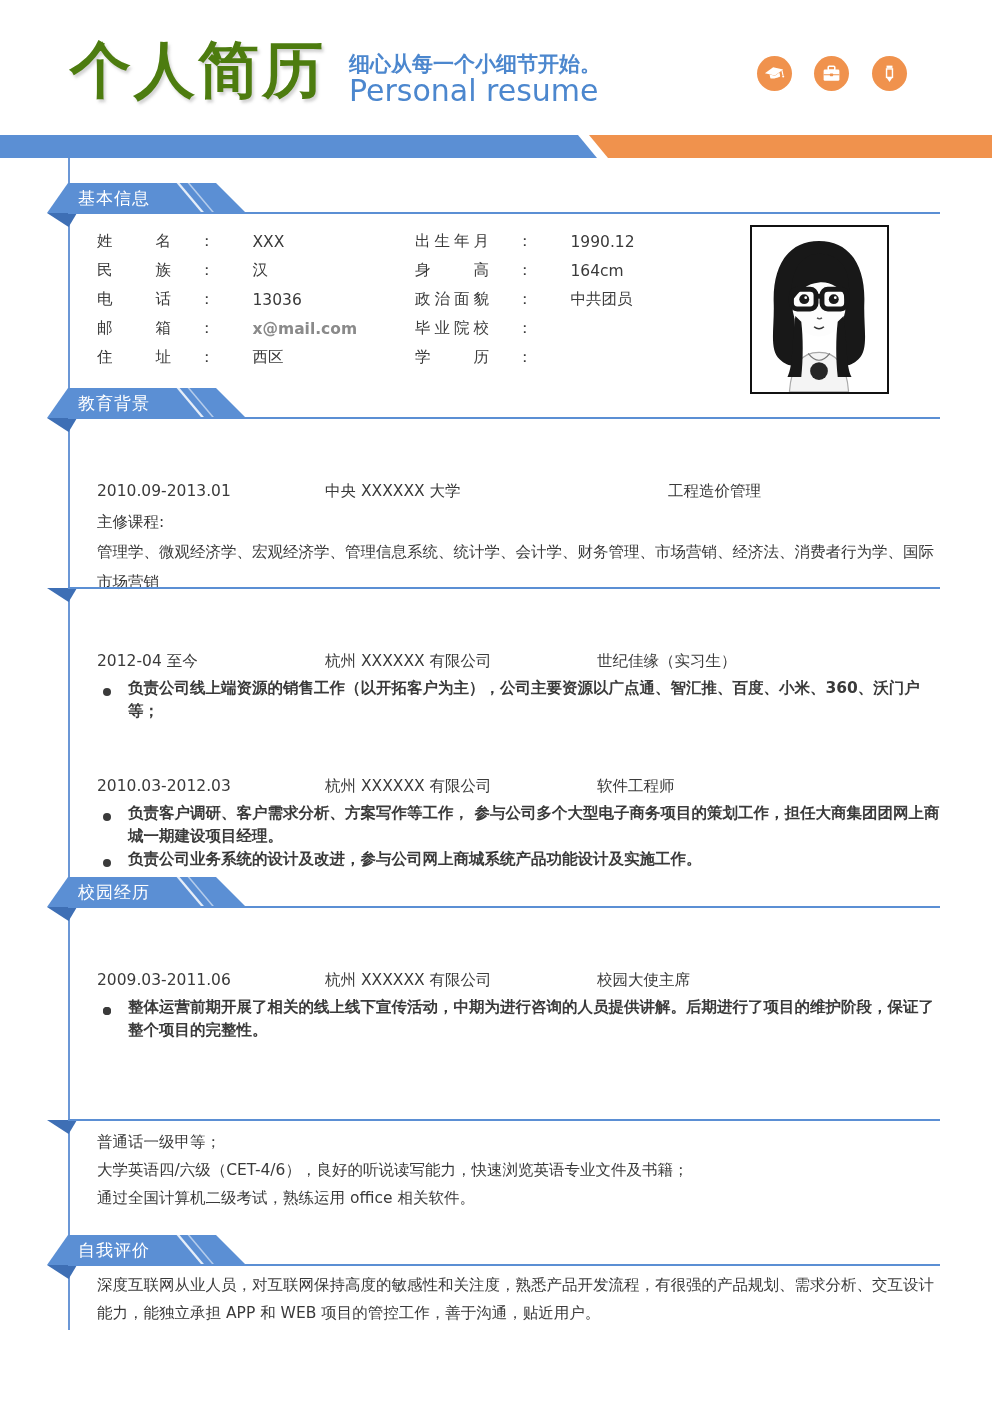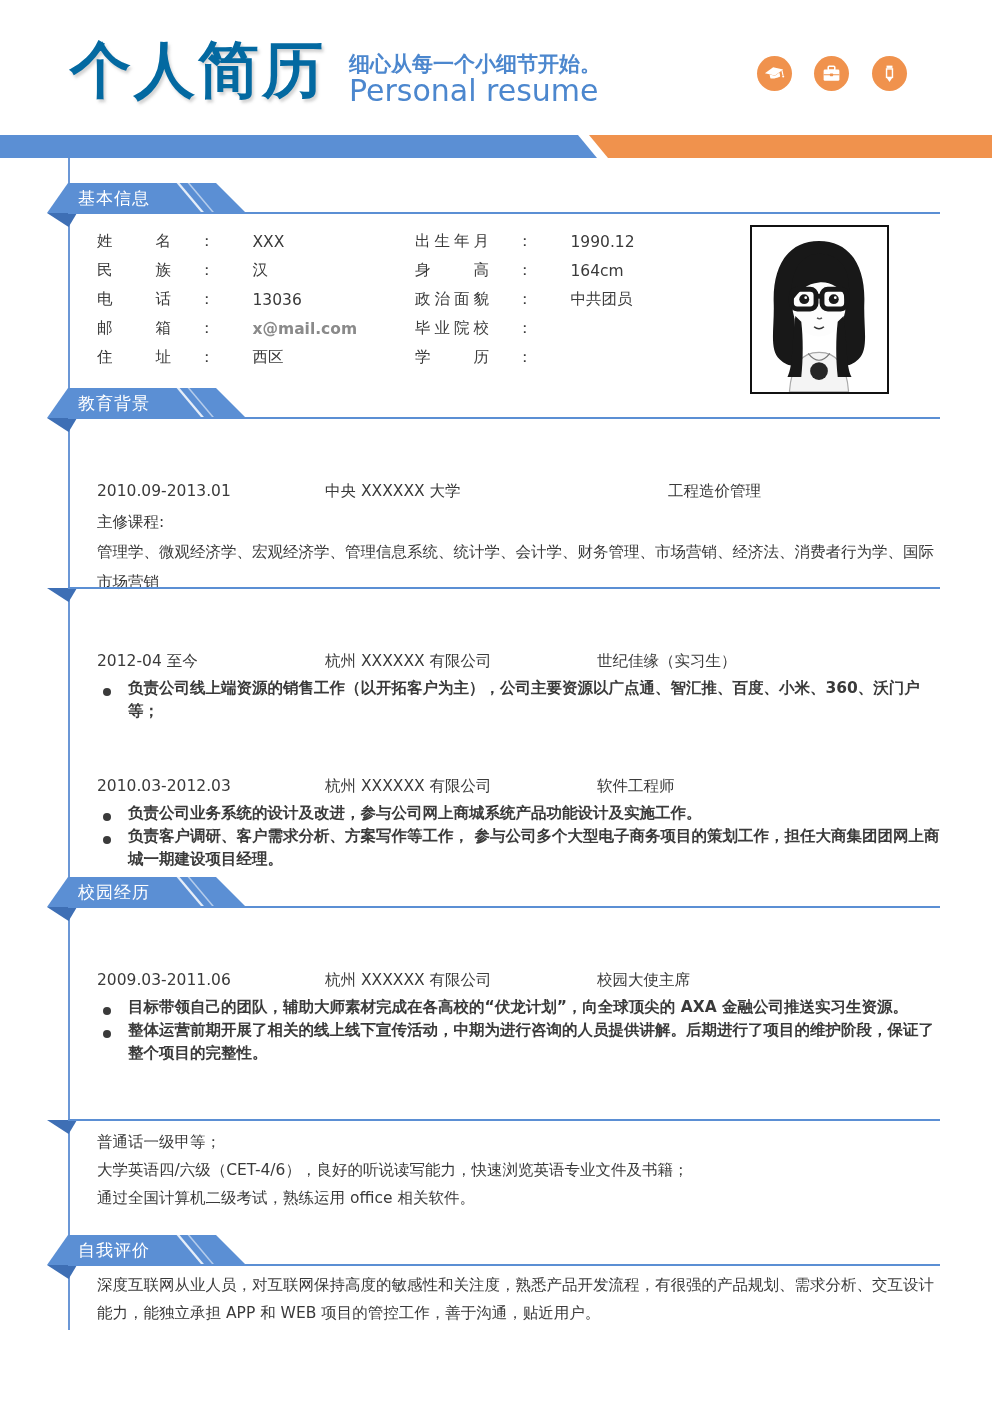--- a/index.html
+++ b/index.html
@@ -7,21 +7,21 @@
   body {
     width:992px; height:1403px; position:relative; overflow:hidden;
     font-family:"DejaVu Sans","Liberation Sans",sans-serif;
     color:#3a3a3a;
   }
 
   
   .main-title {
     position:absolute; left:70px; top:30px;
     font-size:61px; font-weight:700; letter-spacing:3px;
-    color:#0369a1; text-shadow:2px 3px 3px rgba(130,130,130,.35);
+    color:#4d7c0f; text-shadow:2px 3px 3px rgba(130,130,130,.35);
   }
   .tagline {
     position:absolute; left:349px; top:50px;
     font-size:21px; font-weight:700; color:#4c87ce;
   }
   .subtitle-en {
     position:absolute; left:349px; top:73px;
     font-size:30px; font-weight:500; color:#4c87ce;
   }
   .hdr-icon {
@@ -254,42 +254,42 @@
     </div>
     <ul class="blist">
       <li><span class="dot"></span><span>负责公司线上端资源的销售工作（以开拓客户为主），公司主要资源以广点通、智汇推、百度、小米、360、沃门户等；</span></li>
     </ul>
     <div class="job-head">
       <span class="c-period">2010.03-2012.03</span>
       <span class="c-mid">杭州 XXXXXX 有限公司</span>
       <span class="c-role">软件工程师</span>
     </div>
     <ul class="blist">
+      <li><span class="dot"></span><span>负责客户调研、客户需求分析、方案写作等工作， 参与公司多个大型电子商务项目的策划工作，担任大商集团团网上商城一期建设项目经理。</span></li>
       <li><span class="dot"></span><span>负责公司业务系统的设计及改进，参与公司网上商城系统产品功能设计及实施工作。</span></li>
-      <li><span class="dot"></span><span>负责客户调研、客户需求分析、方案写作等工作， 参与公司多个大型电子商务项目的策划工作，担任大商集团团网上商城一期建设项目经理。</span></li>
     </ul>
   </div>
 </div>
 
 <div class="section" style="top:877px; height:213px;">
   <div class="ribbon">
     <span class="ribbon-label">校园经历</span>
     <span class="stripe" style="left:150px;"></span>
     <span class="stripe s2" style="left:161px;"></span>
   </div>
   <div class="fold"></div>
   <div class="rule"></div>
   <div class="content" style="top:40px;">
     <div class="job-head">
       <span class="c-period">2009.03-2011.06</span>
       <span class="c-mid">杭州 XXXXXX 有限公司</span>
       <span class="c-role">校园大使主席</span>
     </div>
     <ul class="blist">
-      <li><span class="dot"></span><span>目标带领自己的团队，辅助大师素材完成在各高校的“伏龙计划”，向全球顶尖的 AXA 金融公司推送实习生资源。</span></li>
+      <li><span class="dot"></span></li>
       <li><span class="dot"></span><span>整体运营前期开展了相关的线上线下宣传活动，中期为进行咨询的人员提供讲解。后期进行了项目的维护阶段，保证了整个项目的完整性。</span></li>
     </ul>
   </div>
 </div>
 
 <div class="section" style="top:1090px; height:145px;">
   <div class="fold"></div>
   <div class="rule"></div>
   <div class="content lines" style="top:38px;">
     <div>普通话一级甲等；</div>

